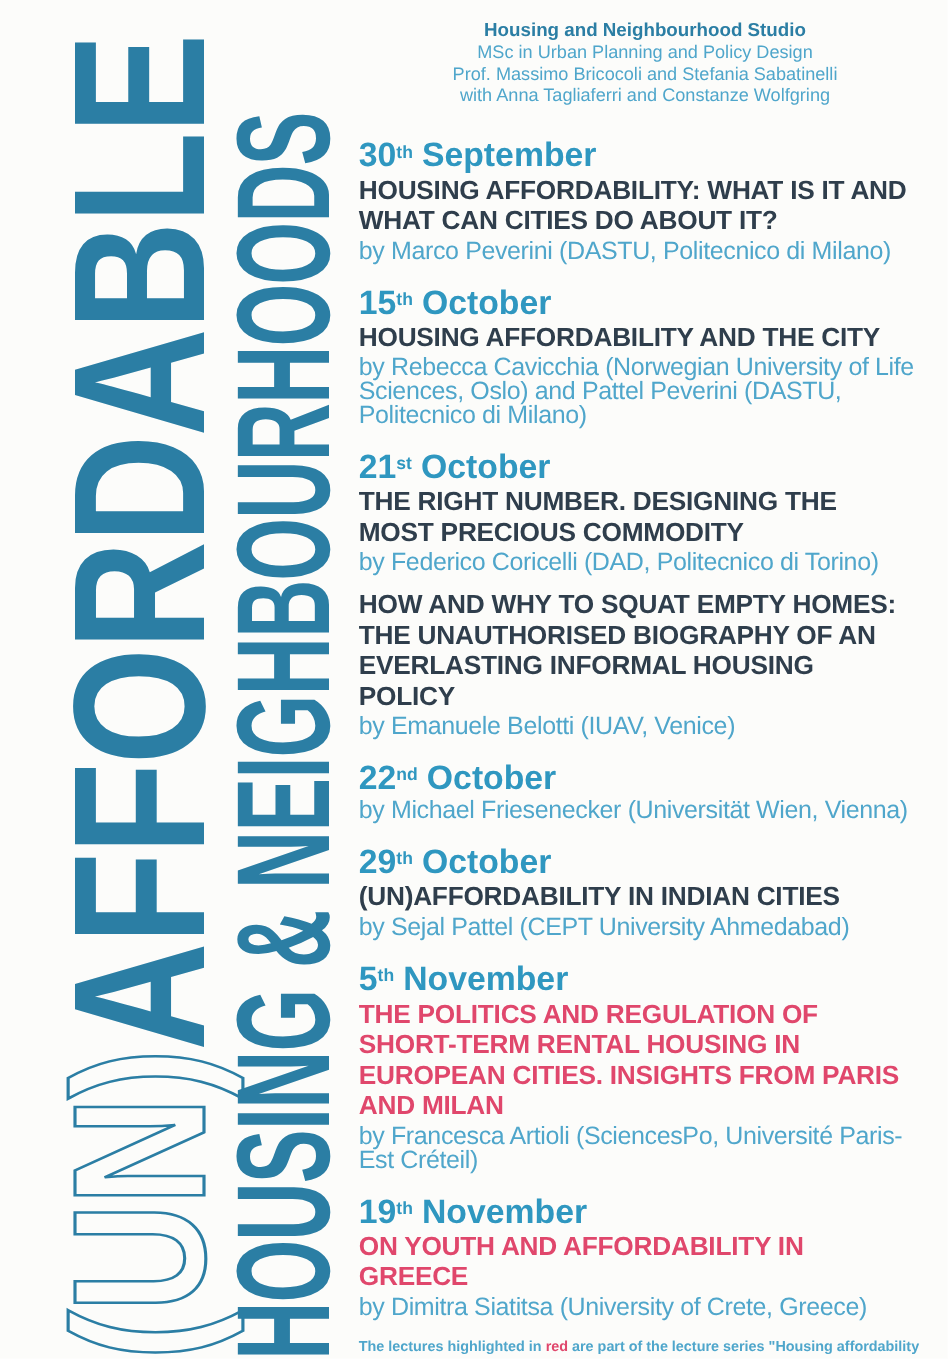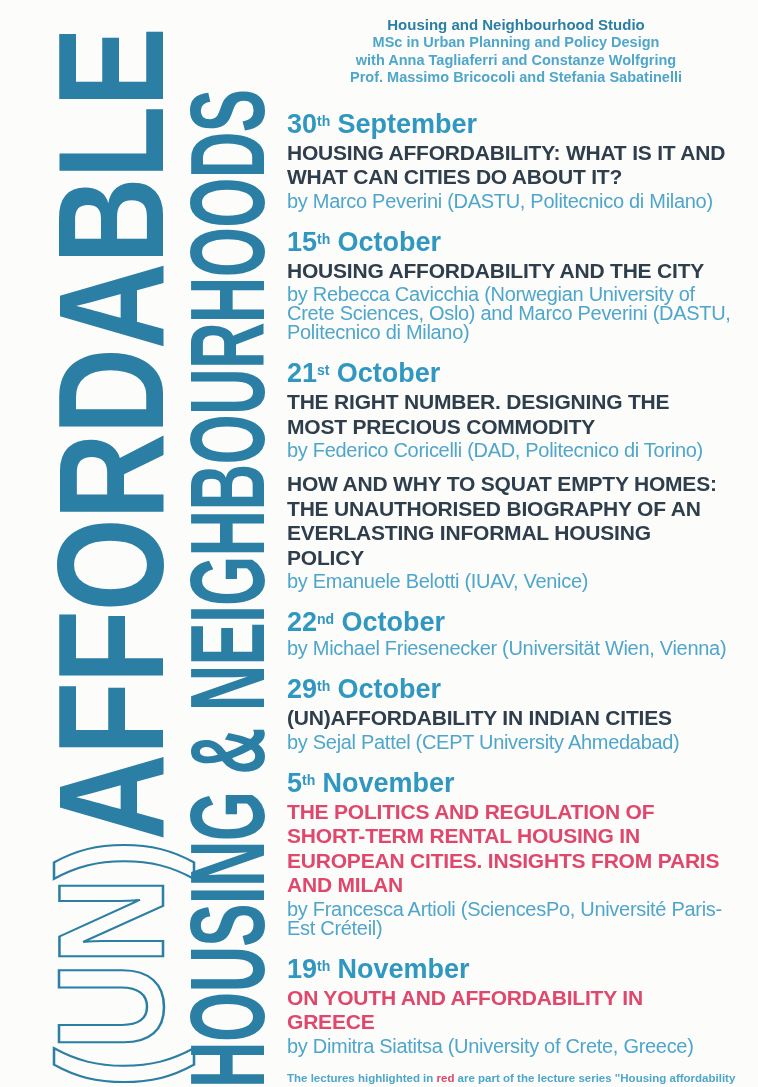--- a/index.html
+++ b/index.html
@@ -33,21 +33,21 @@
   }
   .outline{color:transparent;-webkit-text-stroke:2.5px var(--teal);}
   @supports not (-webkit-text-stroke:1px black){
     .outline{color:var(--teal);opacity:.45;}
   }
 
   
   .content{position:absolute;left:287px;top:16px;width:458px;}
   .studio-header{margin:0 0 20px 0;text-align:center;}
   .h-bold{margin:0;font-size:15px;font-weight:700;color:var(--teal);line-height:18px;}
-  .h-line{margin:0;font-size:14.5px;font-weight:700;color:var(--byline-blue);line-height:17.5px;}
+  .h-line{margin:0;font-size:14.5px;font-weight:400;color:var(--byline-blue);line-height:17.5px;}
 
   .event{margin:0 12px 14px 0;}
   .date{margin:0 0 3px 0;font-size:27px;font-weight:700;color:var(--date-blue);line-height:28px;}
   .date .ord{font-size:0.52em;vertical-align:0.5em;}
   .date .month{margin-left:0.27em;}
   .talk + .talk{margin-top:12px;}
   .title{margin:0;font-size:21px;font-weight:700;color:var(--title-dark);line-height:24.5px;letter-spacing:-0.2px;}
   .title.red-title{color:var(--red);}
   .by{margin:2px 0 0 0;font-size:20px;font-weight:400;color:var(--byline-blue);line-height:19px;letter-spacing:-0.3px;}
 
@@ -65,37 +65,37 @@
 
   <div class="vcol vcol2">
     <span class="vtext2">HOUSING &amp; NEIGHBOURHOODS</span>
   </div>
 
   <main class="content">
 
     <header class="studio-header">
       <p class="h-bold">Housing and Neighbourhood Studio</p>
       <p class="h-line">MSc in Urban Planning and Policy Design</p>
+      <p class="h-line">Prof. Massimo Bricocoli and Stefania Sabatinelli</p>
       <p class="h-line">with Anna Tagliaferri and Constanze Wolfgring</p>
-      <p class="h-line">Prof. Massimo Bricocoli and Stefania Sabatinelli</p>
     </header>
 
     <div id="events">
         <section class="event">
     <h2 class="date"><span class="day">30</span><sup class="ord">th</sup><span class="month">September</span></h2>
   <div class="talk">
     <h3 class="title">HOUSING AFFORDABILITY: WHAT IS IT AND WHAT CAN CITIES DO ABOUT IT?</h3>
     <p class="by">by Marco Peverini (DASTU, Politecnico di Milano)</p>
   </div>
         </section>
         <section class="event">
     <h2 class="date"><span class="day">15</span><sup class="ord">th</sup><span class="month">October</span></h2>
   <div class="talk">
     <h3 class="title">HOUSING AFFORDABILITY AND THE CITY</h3>
-    <p class="by">by Rebecca Cavicchia (Norwegian University of Crete Sciences, Oslo) and Marco Peverini (DASTU, Politecnico di Milano)</p>
+    <p class="by">by Rebecca Cavicchia (Norwegian University of Life Sciences, Oslo) and Pattel Peverini (DASTU, Politecnico di Milano)</p>
   </div>
         </section>
         <section class="event">
     <h2 class="date"><span class="day">21</span><sup class="ord">st</sup><span class="month">October</span></h2>
   <div class="talk">
     <h3 class="title">THE RIGHT NUMBER. DESIGNING THE MOST PRECIOUS COMMODITY</h3>
     <p class="by">by Federico Coricelli (DAD, Politecnico di Torino)</p>
   </div>
           <div class="talk">
     <h3 class="title">HOW AND WHY TO SQUAT EMPTY HOMES: THE UNAUTHORISED BIOGRAPHY OF AN EVERLASTING INFORMAL HOUSING POLICY</h3>

